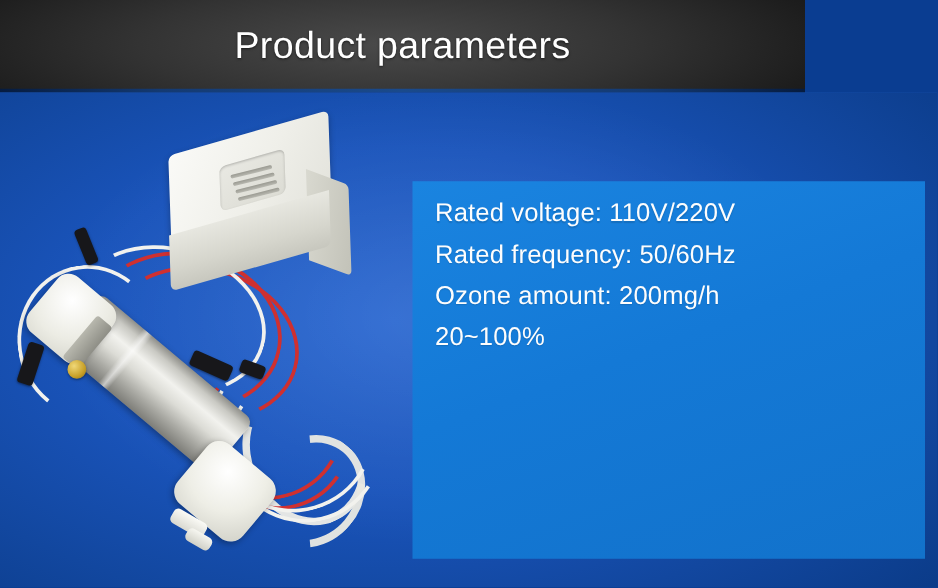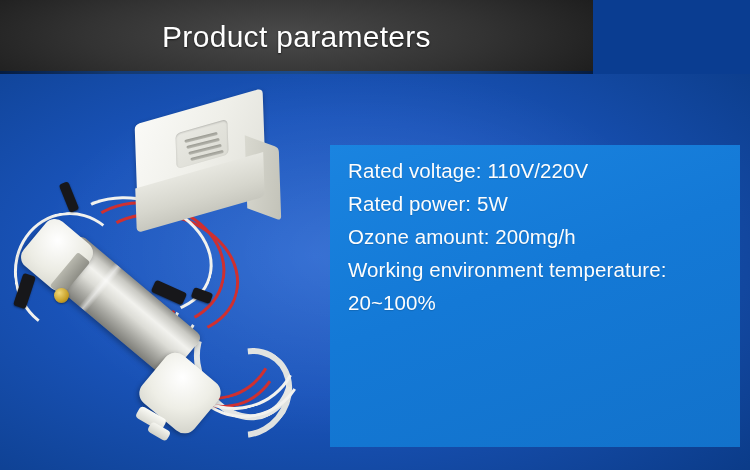--- a/index.html
+++ b/index.html
@@ -5,21 +5,21 @@
   html,body{margin:0;padding:0;}
   body{
     width:750px;height:470px;overflow:hidden;
     font-family:"Liberation Sans","DejaVu Sans",sans-serif;
     background:#0a3d91;
   }
   #page{position:relative;width:750px;height:470px;overflow:hidden;}
 
   
   .header{
-    position:absolute;left:0;top:0;width:593px;height:74px;
+    position:absolute;left:0;top:0;width:644px;height:74px;
     background:
       radial-gradient(ellipse 520px 120px at 48% 48%, #4a4a4a 0%, #333 38%, #1d1d1d 68%, #0b0b0b 100%),
       linear-gradient(#111,#000);
     overflow:hidden;
   }
   .header::after{
     content:"";position:absolute;left:0;right:0;bottom:0;height:3px;
     background:linear-gradient(90deg,#061c40,#143a72 20%,#1a4a8c 50%,#143a72 80%,#061c40);
   }
   .header-title{
@@ -202,19 +202,18 @@
 
     <div class="tie" style="left:152px;top:212px;width:34px;height:13px;transform:rotate(24deg);"></div>
     <div class="tie" style="left:18px;top:200px;width:13px;height:34px;transform:rotate(18deg);"></div>
     <div class="tie" style="left:64px;top:108px;width:10px;height:30px;transform:rotate(-22deg);"></div>
     <div class="tie" style="left:192px;top:216px;width:20px;height:11px;transform:rotate(20deg);"></div>
 
   </div>
 
   <div class="spec-panel">
     <div class="spec-line">Rated voltage: 110V/220V</div>
-    <div class="spec-line">Rated power: 5W</div>
+    <div class="spec-line">Rated frequency: 50/60Hz</div>
     <div class="spec-line">Ozone amount: 200mg/h</div>
-    <div class="spec-line">Working environment temperature:</div>
     <div class="spec-line">20~100%</div>
   </div>
 
 </div>
 
 </body></html>

